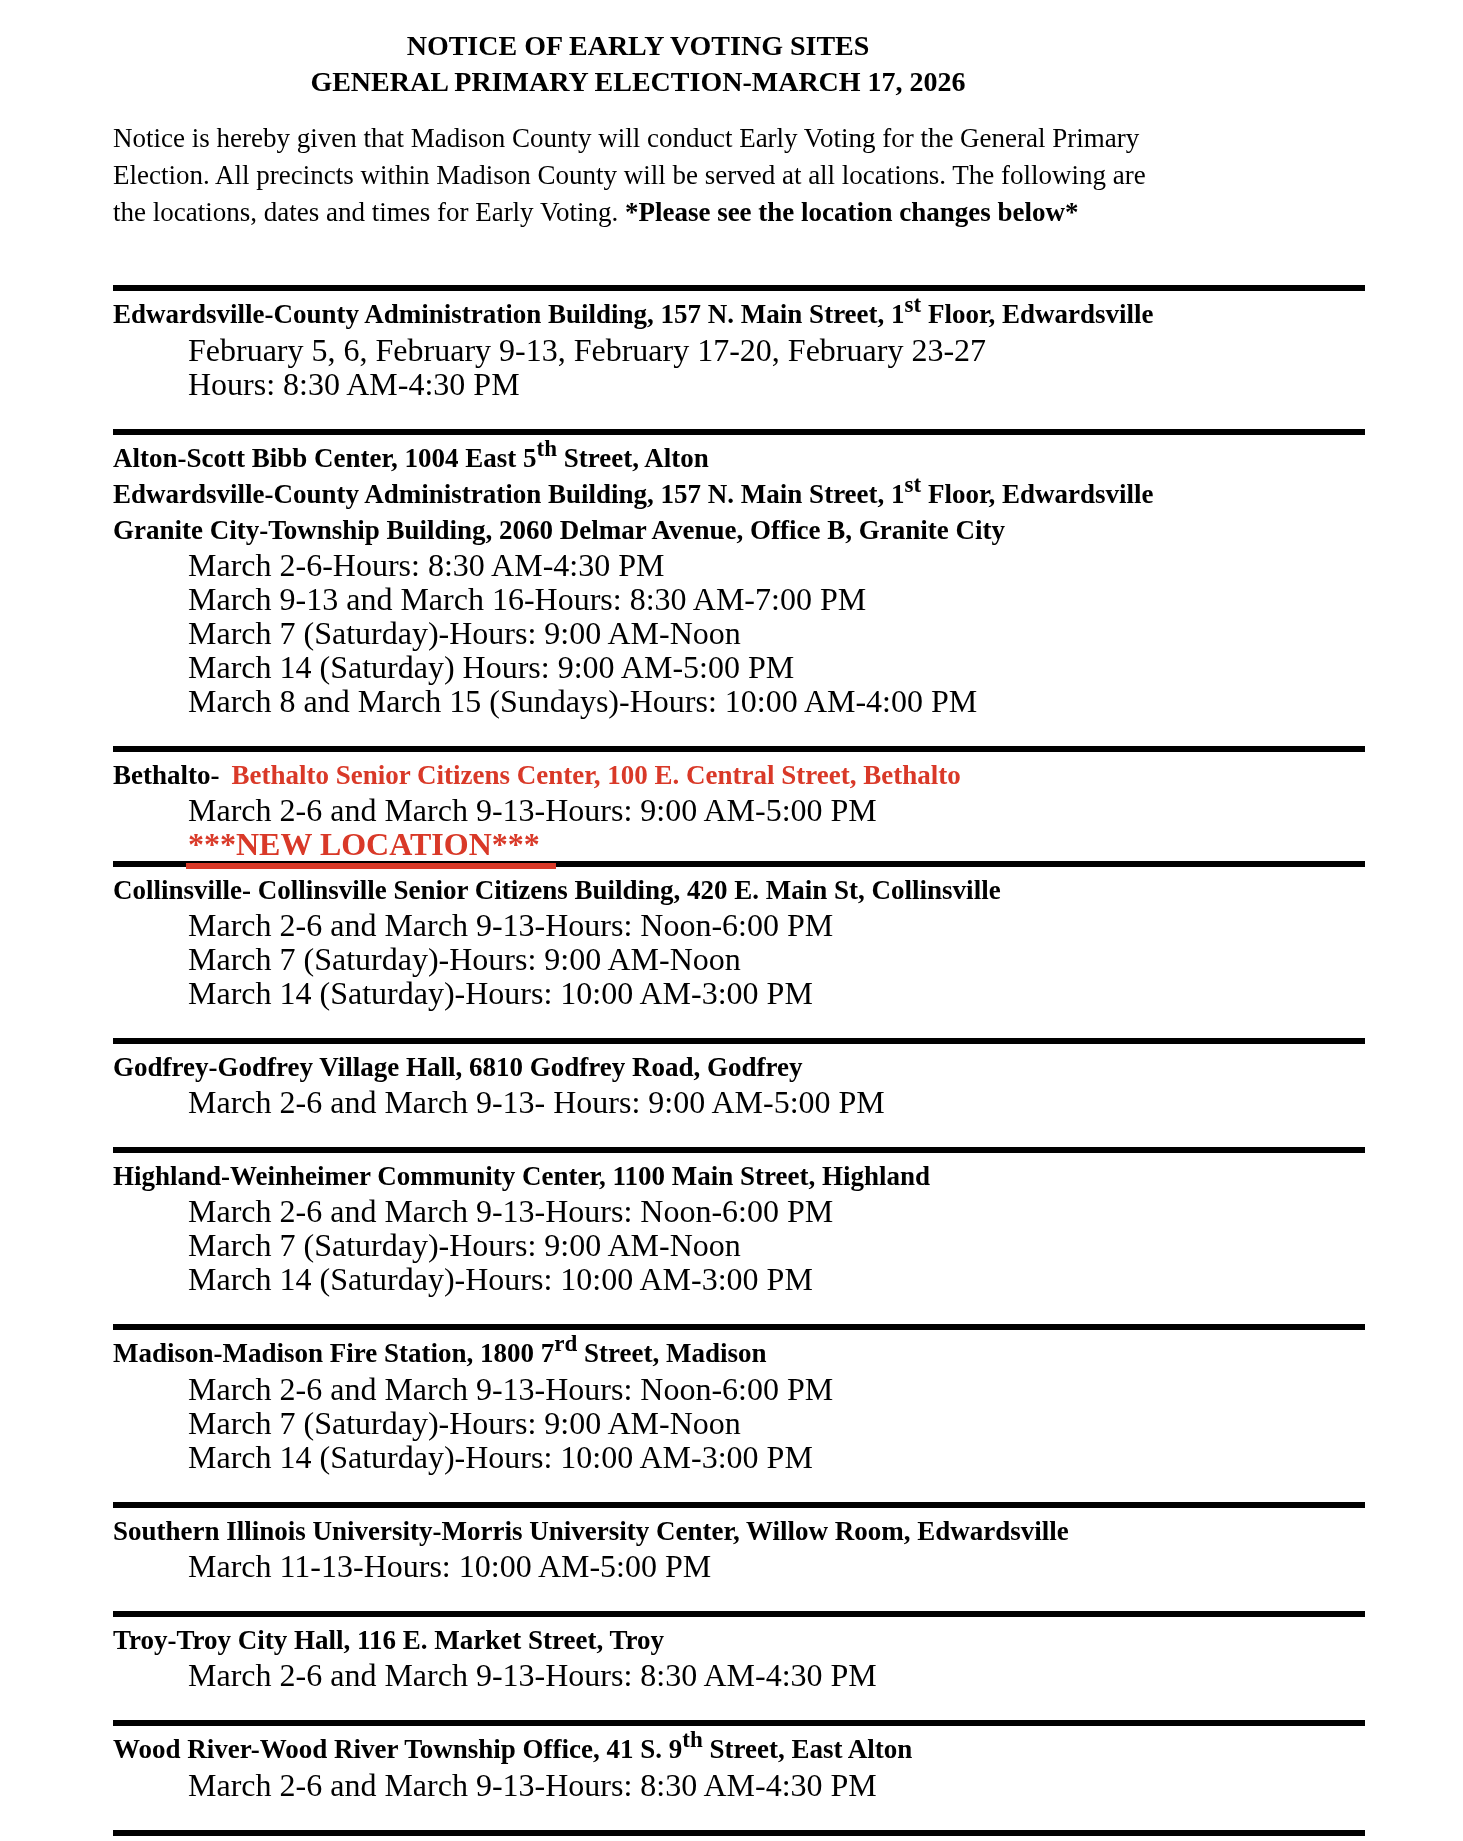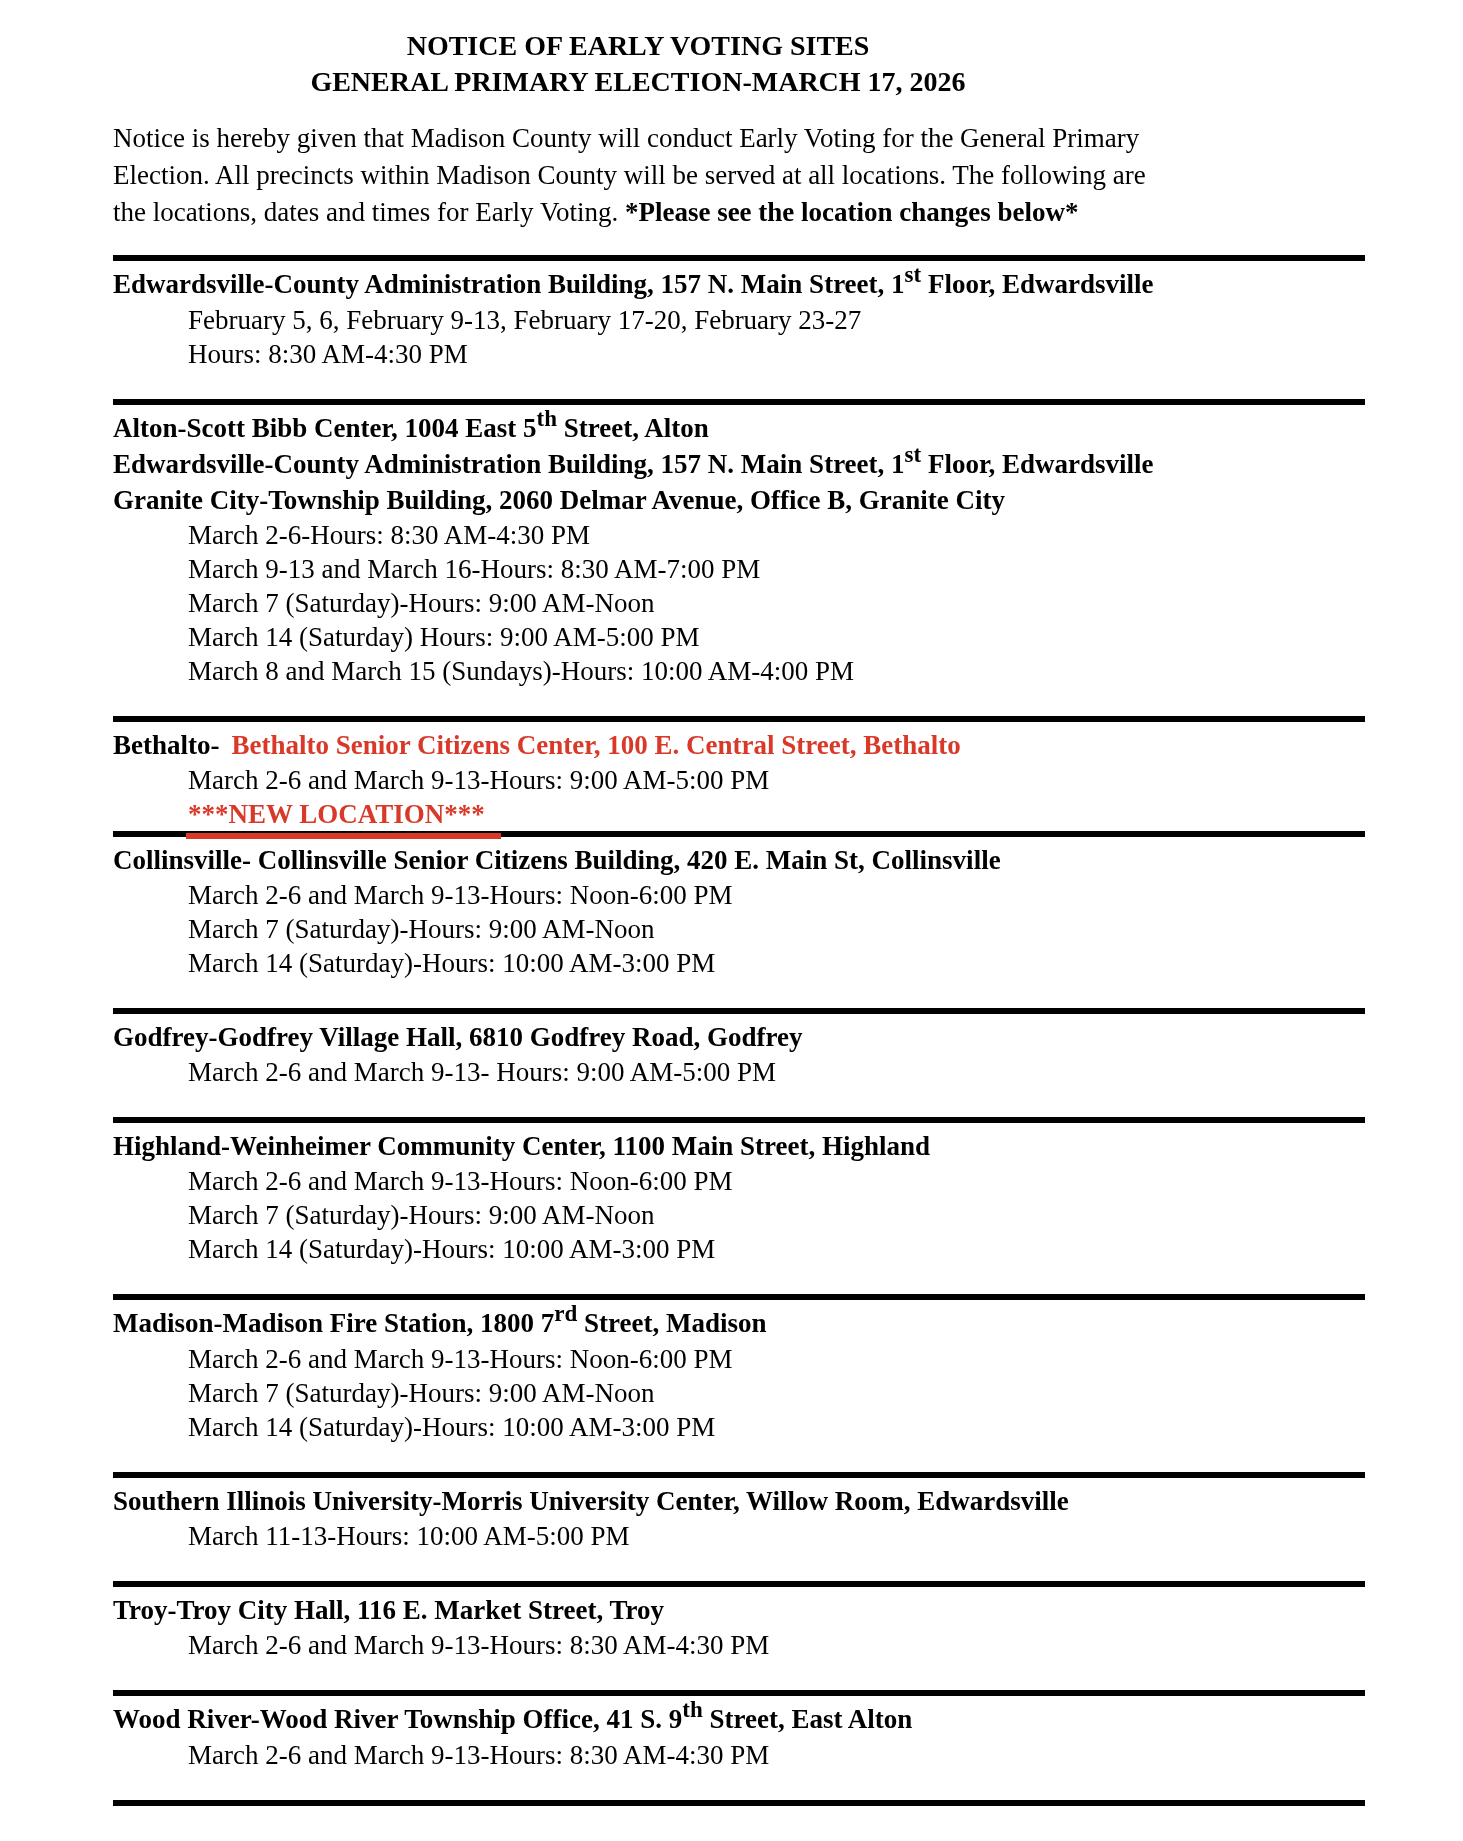--- a/index.html
+++ b/index.html
@@ -23,41 +23,41 @@
   .doc-title {
     width: 1050px;
     text-align: center;
     font-weight: bold;
     font-size: 28px;
     line-height: 36px;
     white-space: nowrap;
   }
   .intro {
     margin-top: 20px;
-    margin-bottom: 24px;
+    margin-bottom: 54px;
     font-size: 27px;
     line-height: 37px;
   }
   .intro-line { white-space: nowrap; }
   .rule {
     height: 6px;
     background: #000000;
   }
   .section {
     padding: 6px 0 28px 0;
   }
   .section.flush { padding-bottom: 0; }
   .heading {
     font-size: 27px;
     font-weight: bold;
     line-height: 35px;
     white-space: nowrap;
   }
   .detail {
-    font-size: 27px;
+    font-size: 32px;
     line-height: 34px;
     margin-left: 75px;
     white-space: nowrap;
   }
   .seg-bold { font-weight: bold; }
   .seg-sup {
     font-size: 23px;
     position: relative;
     top: -0.5em;
     letter-spacing: 0;

